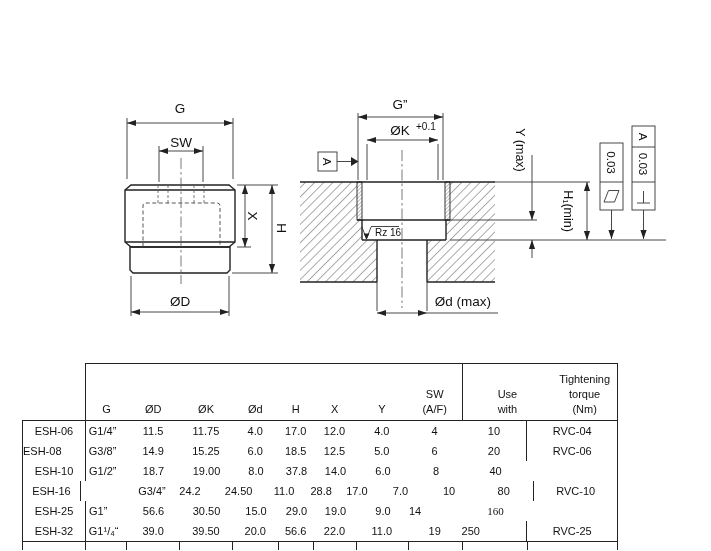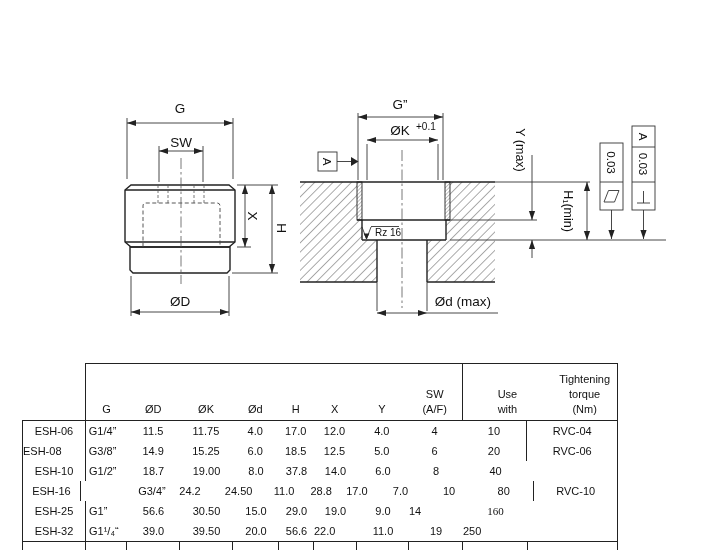--- a/index.html
+++ b/index.html
@@ -275,24 +275,25 @@
           <div class="td" style="width: 54px; text-align: left;">14</div>
           <div class="td" style="width: 65px; text-align: center; font-family: Liberation Serif, serif;">160</div>
         </div>
         <div class="tr">
           <div class="td col-label" style="width: 63px; text-align: center;">ESH-32</div>
           <div class="td col-g" style="width: 41px; text-align: left;">G1¹/₄“</div>
           <div class="td" style="width: 53px; text-align: center;">39.0</div>
           <div class="td" style="width: 53px; text-align: center;">39.50</div>
           <div class="td" style="width: 46px; text-align: center;">20.0</div>
           <div class="td" style="width: 35px; text-align: center;">56.6</div>
-          <div class="td" style="width: 43px; ">22.0</div>
+          <div class="td" style="width: 43px; text-align: center;">22.0</div>
           <div class="td" style="width: 52px; text-align: center;">11.0</div>
           <div class="td" style="width: 54px; text-align: center;">19</div>
           <div class="td" style="width: 65px; text-align: left;">250</div>
+          <div class="td col-use" style="width: 91px; text-align: center;">RVC-25</div>
         </div>
       </div>
     <div>
         <div class="stub" style="left: 0px;"></div>
         <div class="stub" style="left: 63px;"></div>
         <div class="stub" style="left: 104px;"></div>
         <div class="stub" style="left: 157px;"></div>
         <div class="stub" style="left: 210px;"></div>
         <div class="stub" style="left: 256px;"></div>
         <div class="stub" style="left: 291px;"></div>

